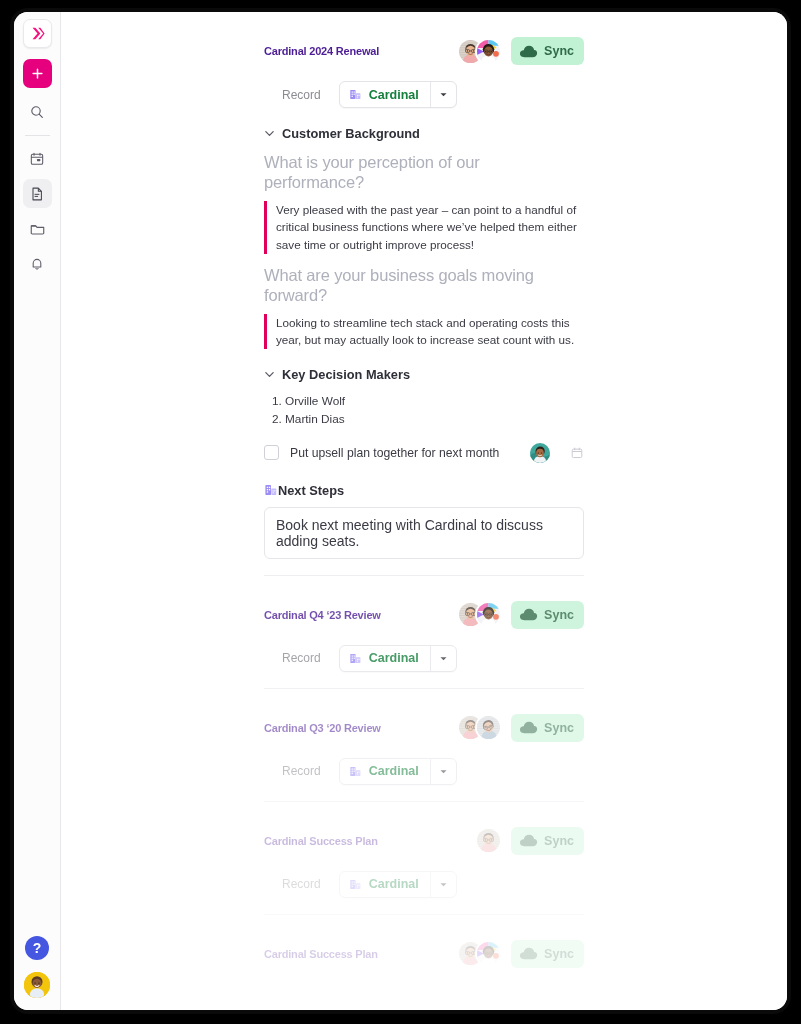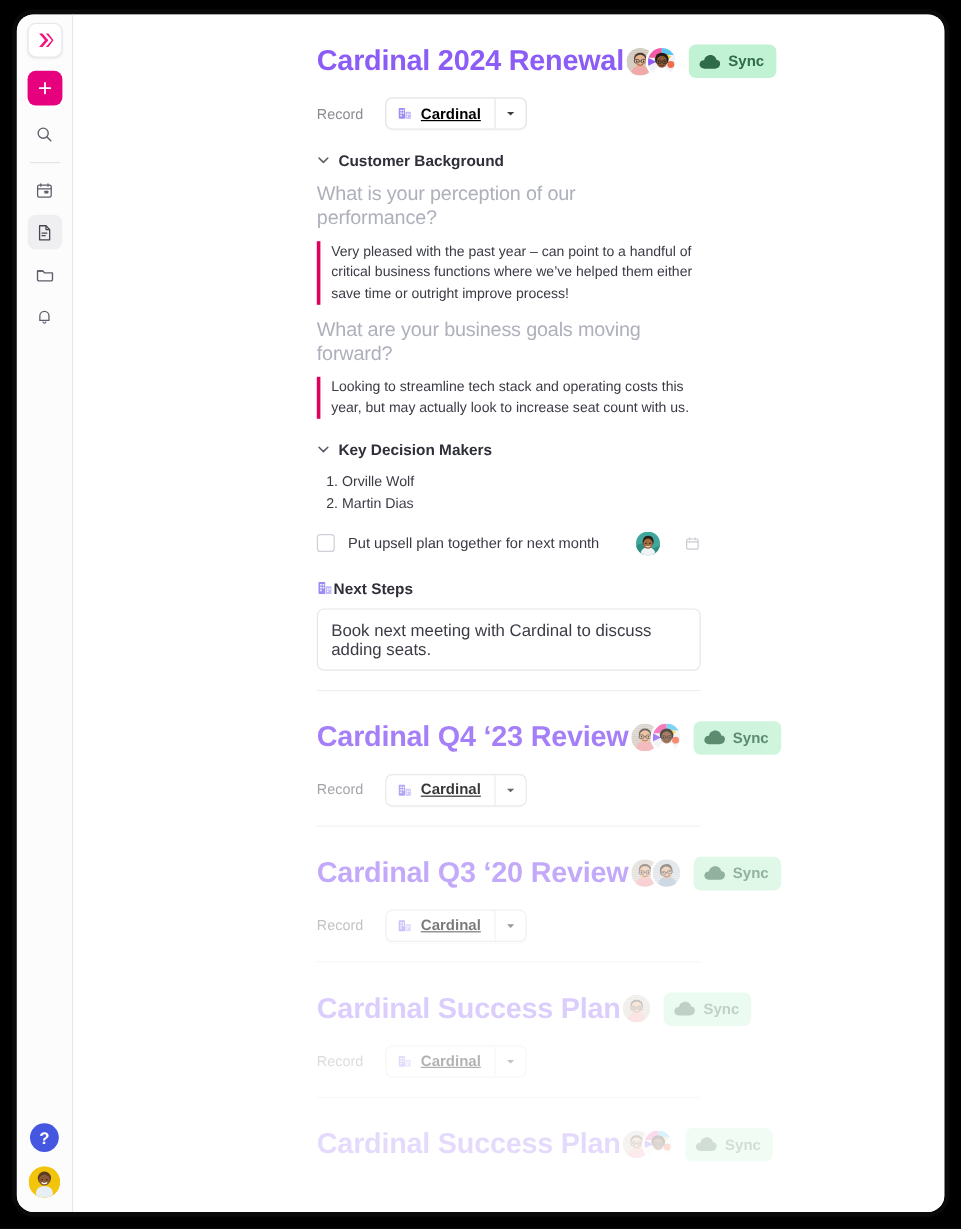--- a/index.html
+++ b/index.html
@@ -92,23 +92,23 @@
     position: relative;
   }
   .card-inner { padding-top: 22px; }
 
   .card-head {
     display: flex; align-items: center;
     gap: 0px;
     height: 34px;
   }
   .card-title {
-    font-size: 24px;
+    font-size: 11px;
     font-weight: bold;
-    color: #8b5cf6;
+    color: #4c1d95;
     letter-spacing: -0.2px;
     white-space: nowrap;
     flex: 0 0 auto;
     text-align: center;
   }
   .avatars {
     display: flex; align-items: center;
     margin-left: auto;
     margin-right: 9px;
   }
@@ -131,36 +131,37 @@
     justify-content: space-between;
   }
   .sync-label {
     font-size: 12.5px; font-weight: bold; color: #2f6b49;
   }
 
   .record-row {
     display: flex; align-items: center;
     gap: 18px;
     margin-top: 13px;
+    margin-left: 18px;
   }
   .record-label {
     font-size: 12px; color: #8b8b93;
   }
   .record-chip {
     display: flex; align-items: stretch;
     border: 1px solid #e3e3e8;
     border-radius: 6px;
     height: 27px;
     background: #fff;
     box-shadow: 0 1px 1px rgba(0,0,0,.03);
   }
   .record-chip .val {
     display: flex; align-items: center; gap: 7px;
     padding: 0 11px 0 9px;
-    font-size: 12.5px; font-weight: bold; color: #000000; text-decoration: underline;
+    font-size: 12.5px; font-weight: bold; color: #15803d;
   }
   .record-chip .caret {
     border-left: 1px solid #e6e6eb;
     width: 26px;
     display: flex; align-items: center; justify-content: center;
   }
 
   .divider {
     height: 1px; background: #eeeef1;
     margin-top: 16px;

